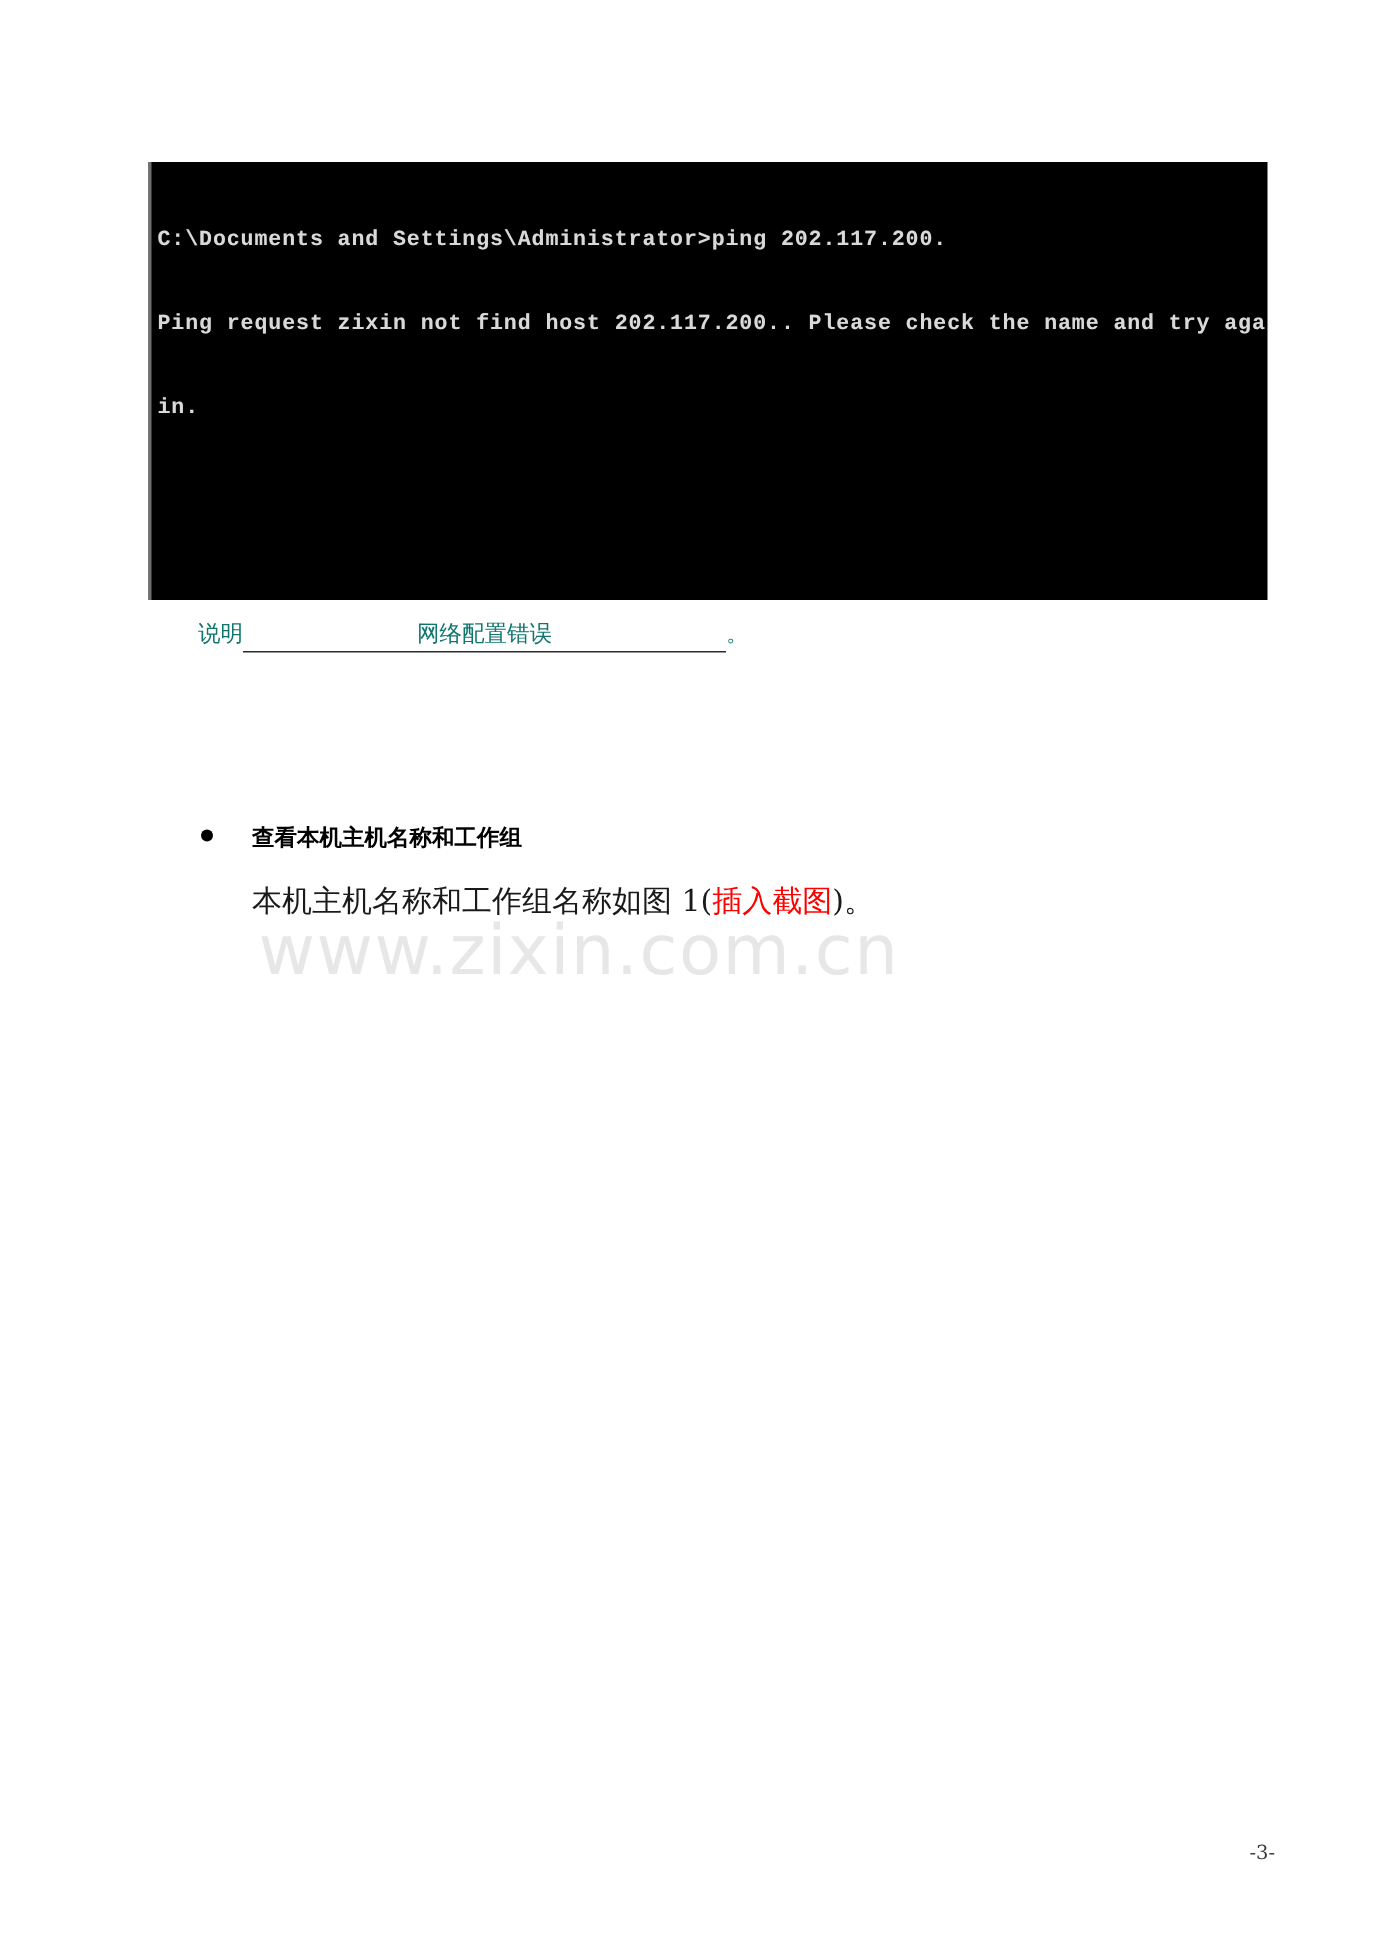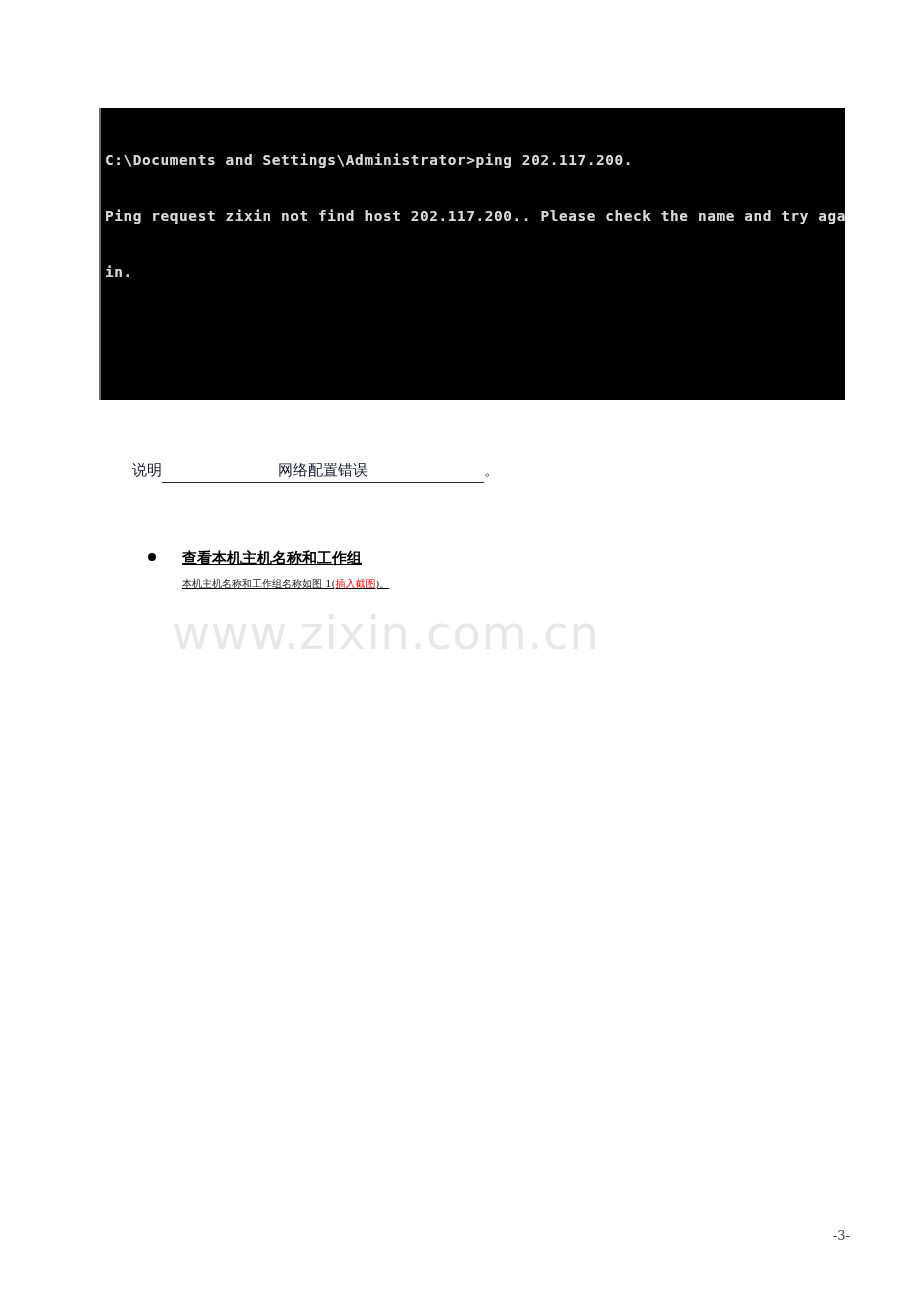--- a/index.html
+++ b/index.html
@@ -44,34 +44,34 @@
     font-size: 14.4px;
     line-height: 18.8px;
     color: #d9d9d9;
     letter-spacing: 0.6px;
     font-weight: bold;
     text-shadow: 0 0 0.5px rgba(255,255,255,0.35);
   }
   .console-line {
     height: 18.8px;
     white-space: pre;
+    font-family: Liberation Mono, monospace;
   }
   .console-line.blank { color: transparent; }
 
   
   .shuoming-row {
     position: absolute;
     left: 132px;
     top: 411px;
     font-family: "DejaVu Serif", "Liberation Serif", serif;
     font-size: 15px;
     line-height: 22px;
-    color: #0f172a;
+    color: #0f766e;
     white-space: nowrap;
-    margin-top: 48px;
   }
   .shuoming-label { font-size: 15px; }
   .blank-fill {
     display: inline-block;
     border-bottom: 1px solid #2b2b2b;
     min-width: 318px;
     text-align: center;
     padding: 0 2px 1px 2px;
   }
   .shuoming-period { font-size: 15px; }
@@ -89,48 +89,48 @@
     text-indent: 0;
   }
   .item-2 .num { font-family: "Liberation Serif", serif; }
   .item-2 .cont {
     display: block;
     padding-left: 28px;
   }
 
   .bullet-row {
     position: absolute;
-    left: 148px;
+    left: 134px;
     top: 546px;
     width: 700px;
-    text-decoration: underline;
   }
   .bullet-head {
     font-family: "DejaVu Sans", "Liberation Sans", sans-serif;
     font-size: 15px;
     font-weight: bold;
     line-height: 25px;
     color: #000000;
     white-space: nowrap;
   }
   .bullet-dot {
     display: inline-block;
     width: 8px; height: 8px;
     border-radius: 50%;
     background: #000000;
     vertical-align: 2px;
     margin-right: 26px;
   }
   .bullet-body {
     font-family: "DejaVu Serif", "Liberation Serif", serif;
-    font-size: 10px;
+    font-size: 20px;
     line-height: 25px;
     color: #1a1a1a;
     padding-left: 34px;
     white-space: nowrap;
+    margin-top: 17px;
   }
   .red { color: #ff0000; }
 
   
   .watermark {
     position: absolute;
     left: 0;
     top: 606px;
     width: 772px;
     text-align: center;

